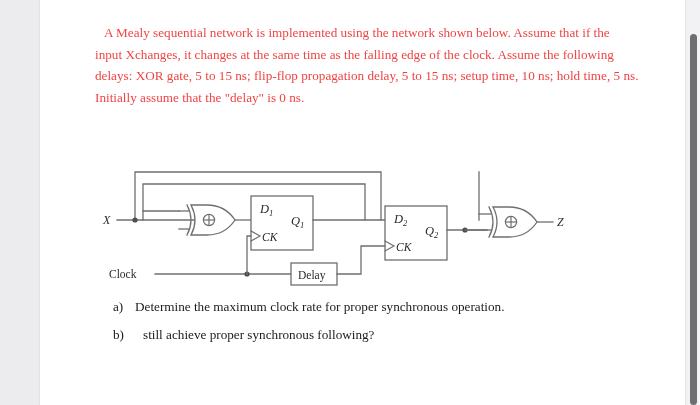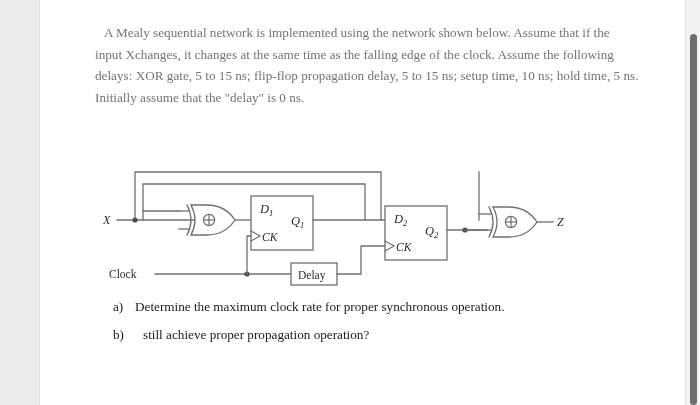--- a/index.html
+++ b/index.html
@@ -55,21 +55,21 @@
   .prob-title {
     font-family: "Liberation Serif", serif;
     font-weight: bold;
     font-size: 14.5px;
     color: #131313;
     letter-spacing: 0.1px;
     margin: 0 0 13px 0;
   }
   .para {
     font-size: 13.2px;
-    color: #737373;
+    color: #ef4444;
     line-height: 21.5px;
     margin: 0;
     text-align: left;
   }
   .para .indent-first {
     display: inline-block;
     width: 9px;
   }
   
   #figure {
@@ -205,21 +205,21 @@
     </div>
 
     <div id="questions">
       <div class="qrow">
         <span class="qlabel">a)</span>
         <span class="qtext">Determine the maximum clock rate for proper synchronous operation.</span>
       </div>
       <div class="qrow">
         <span class="qlabel">b)</span>
         <span class="qtext">
-          <span class="cont">still achieve proper propagation operation?</span>
+          <span class="cont">still achieve proper synchronous following?</span>
         </span>
       </div>
     </div>
 
   </div>
 
   <div id="scrollbar-track">
     <div id="scrollbar-thumb"></div>
   </div>
 

